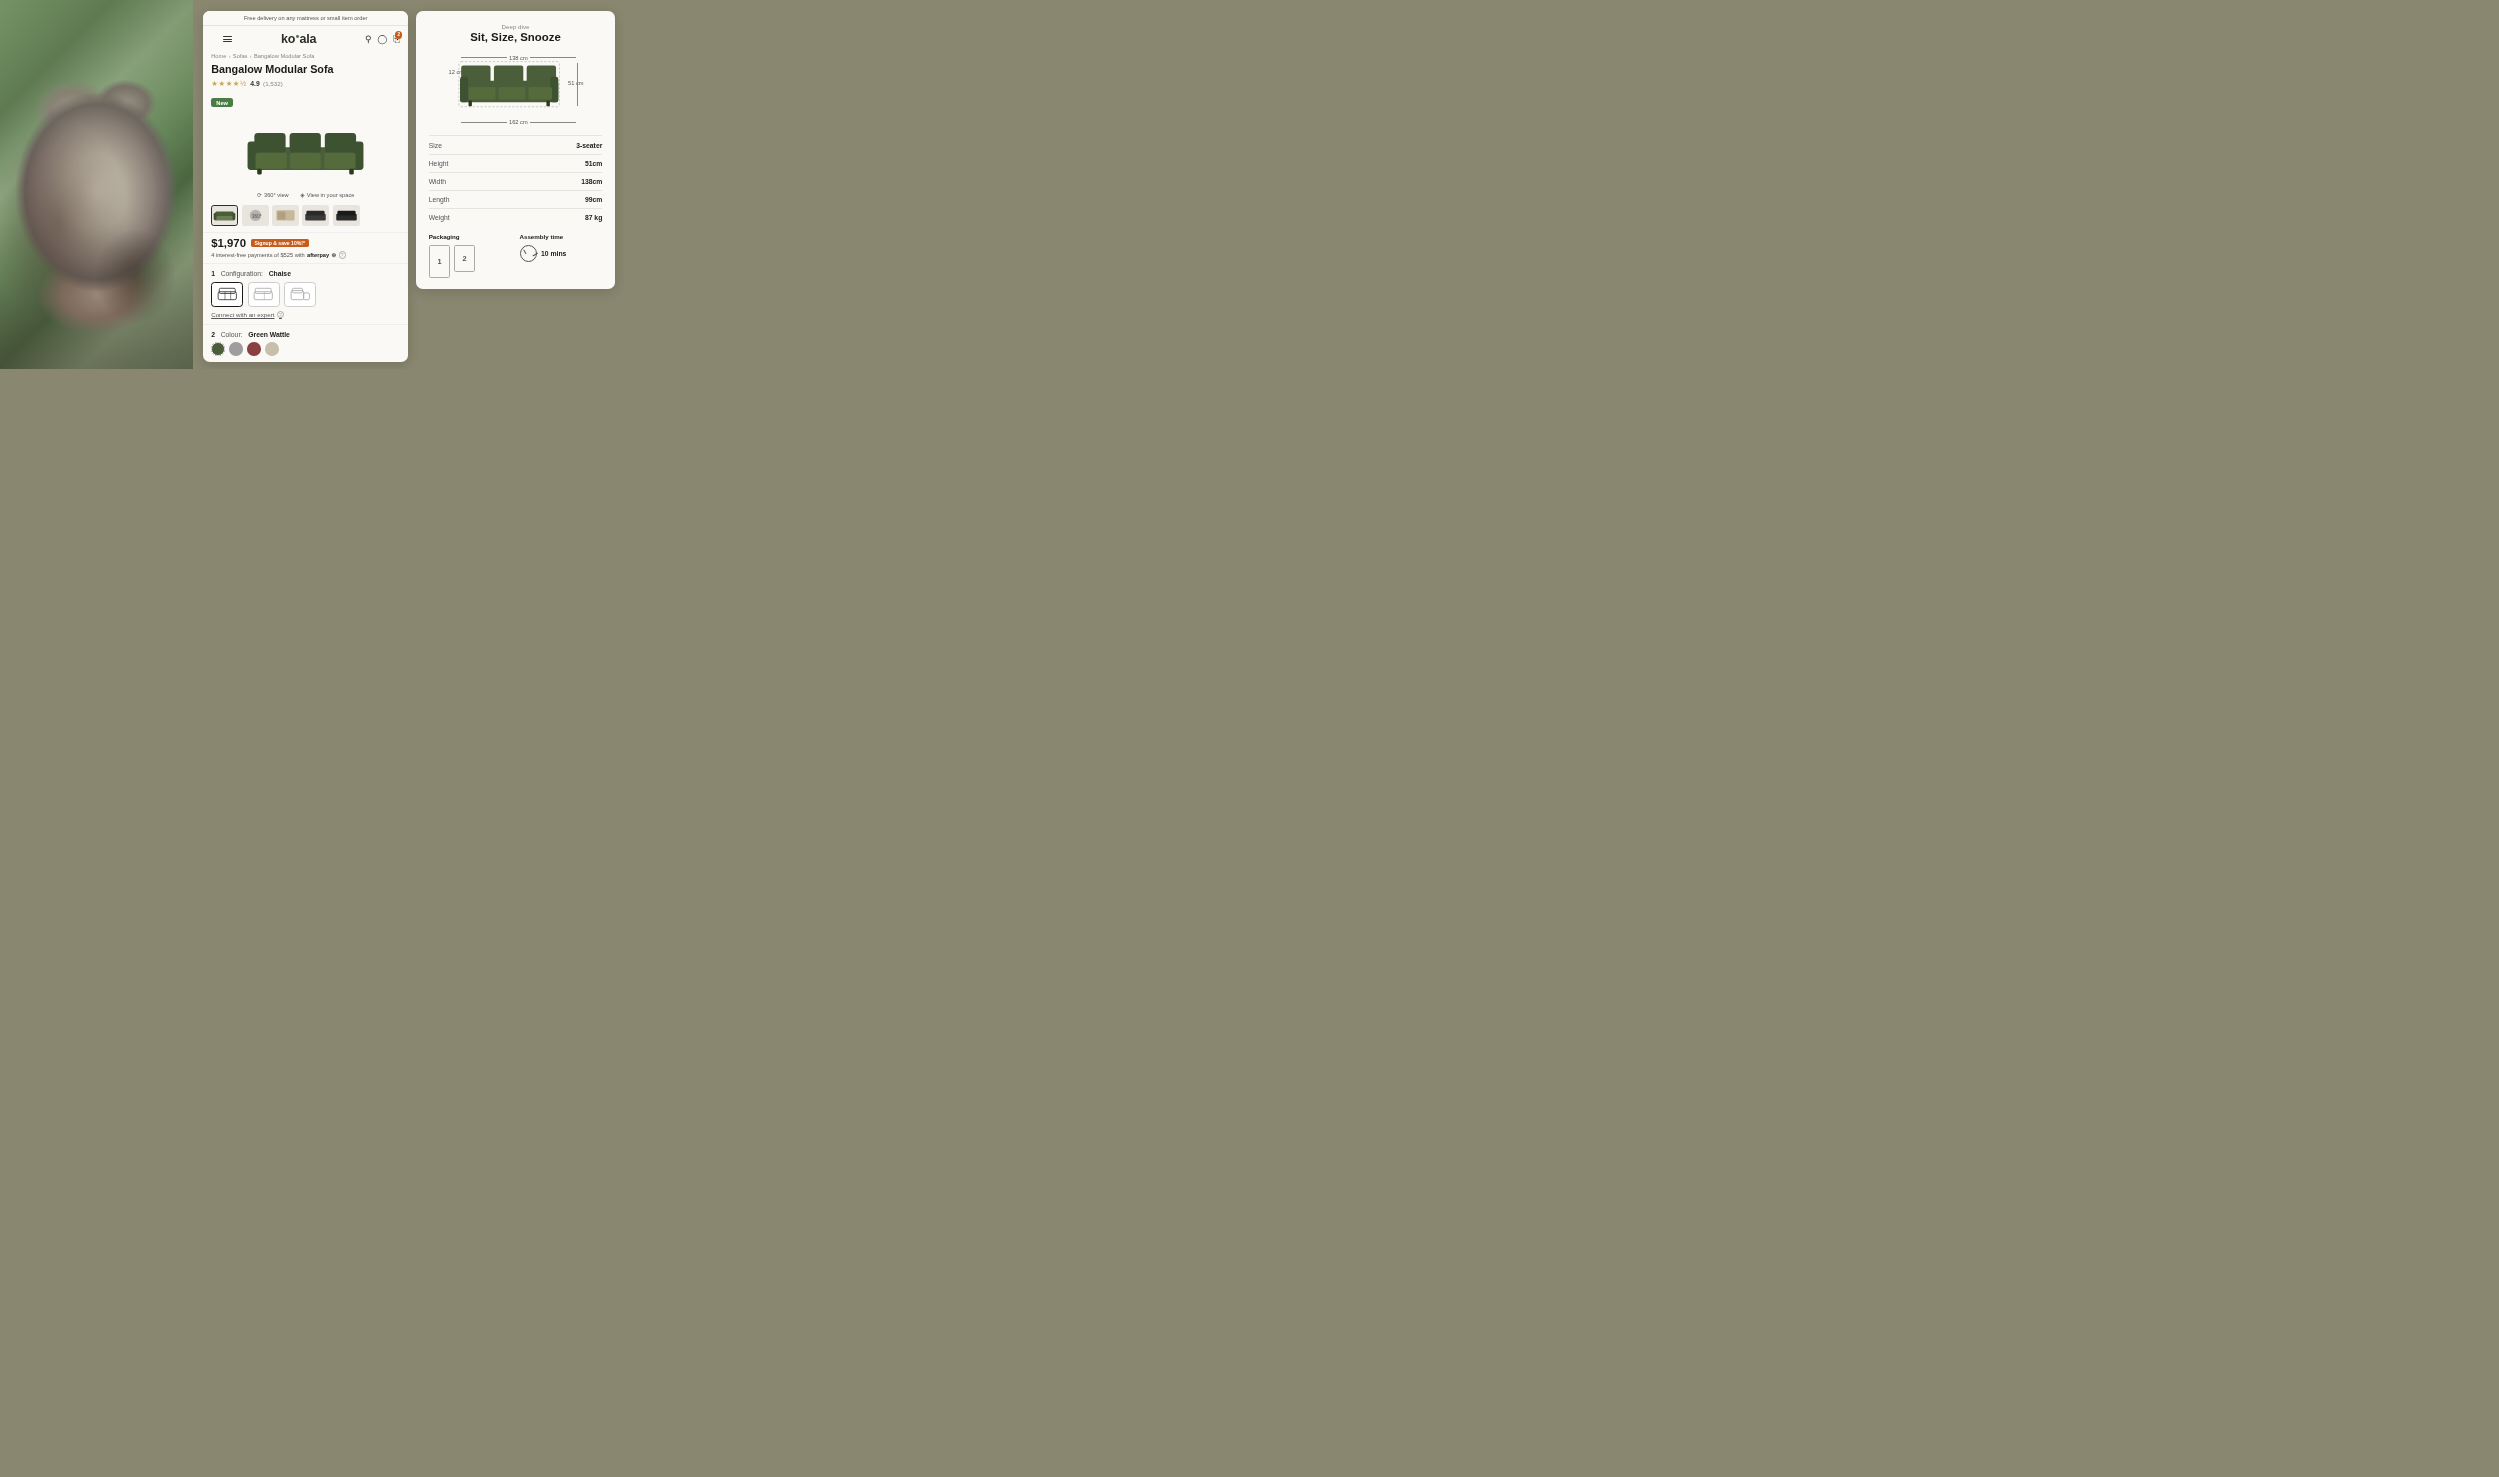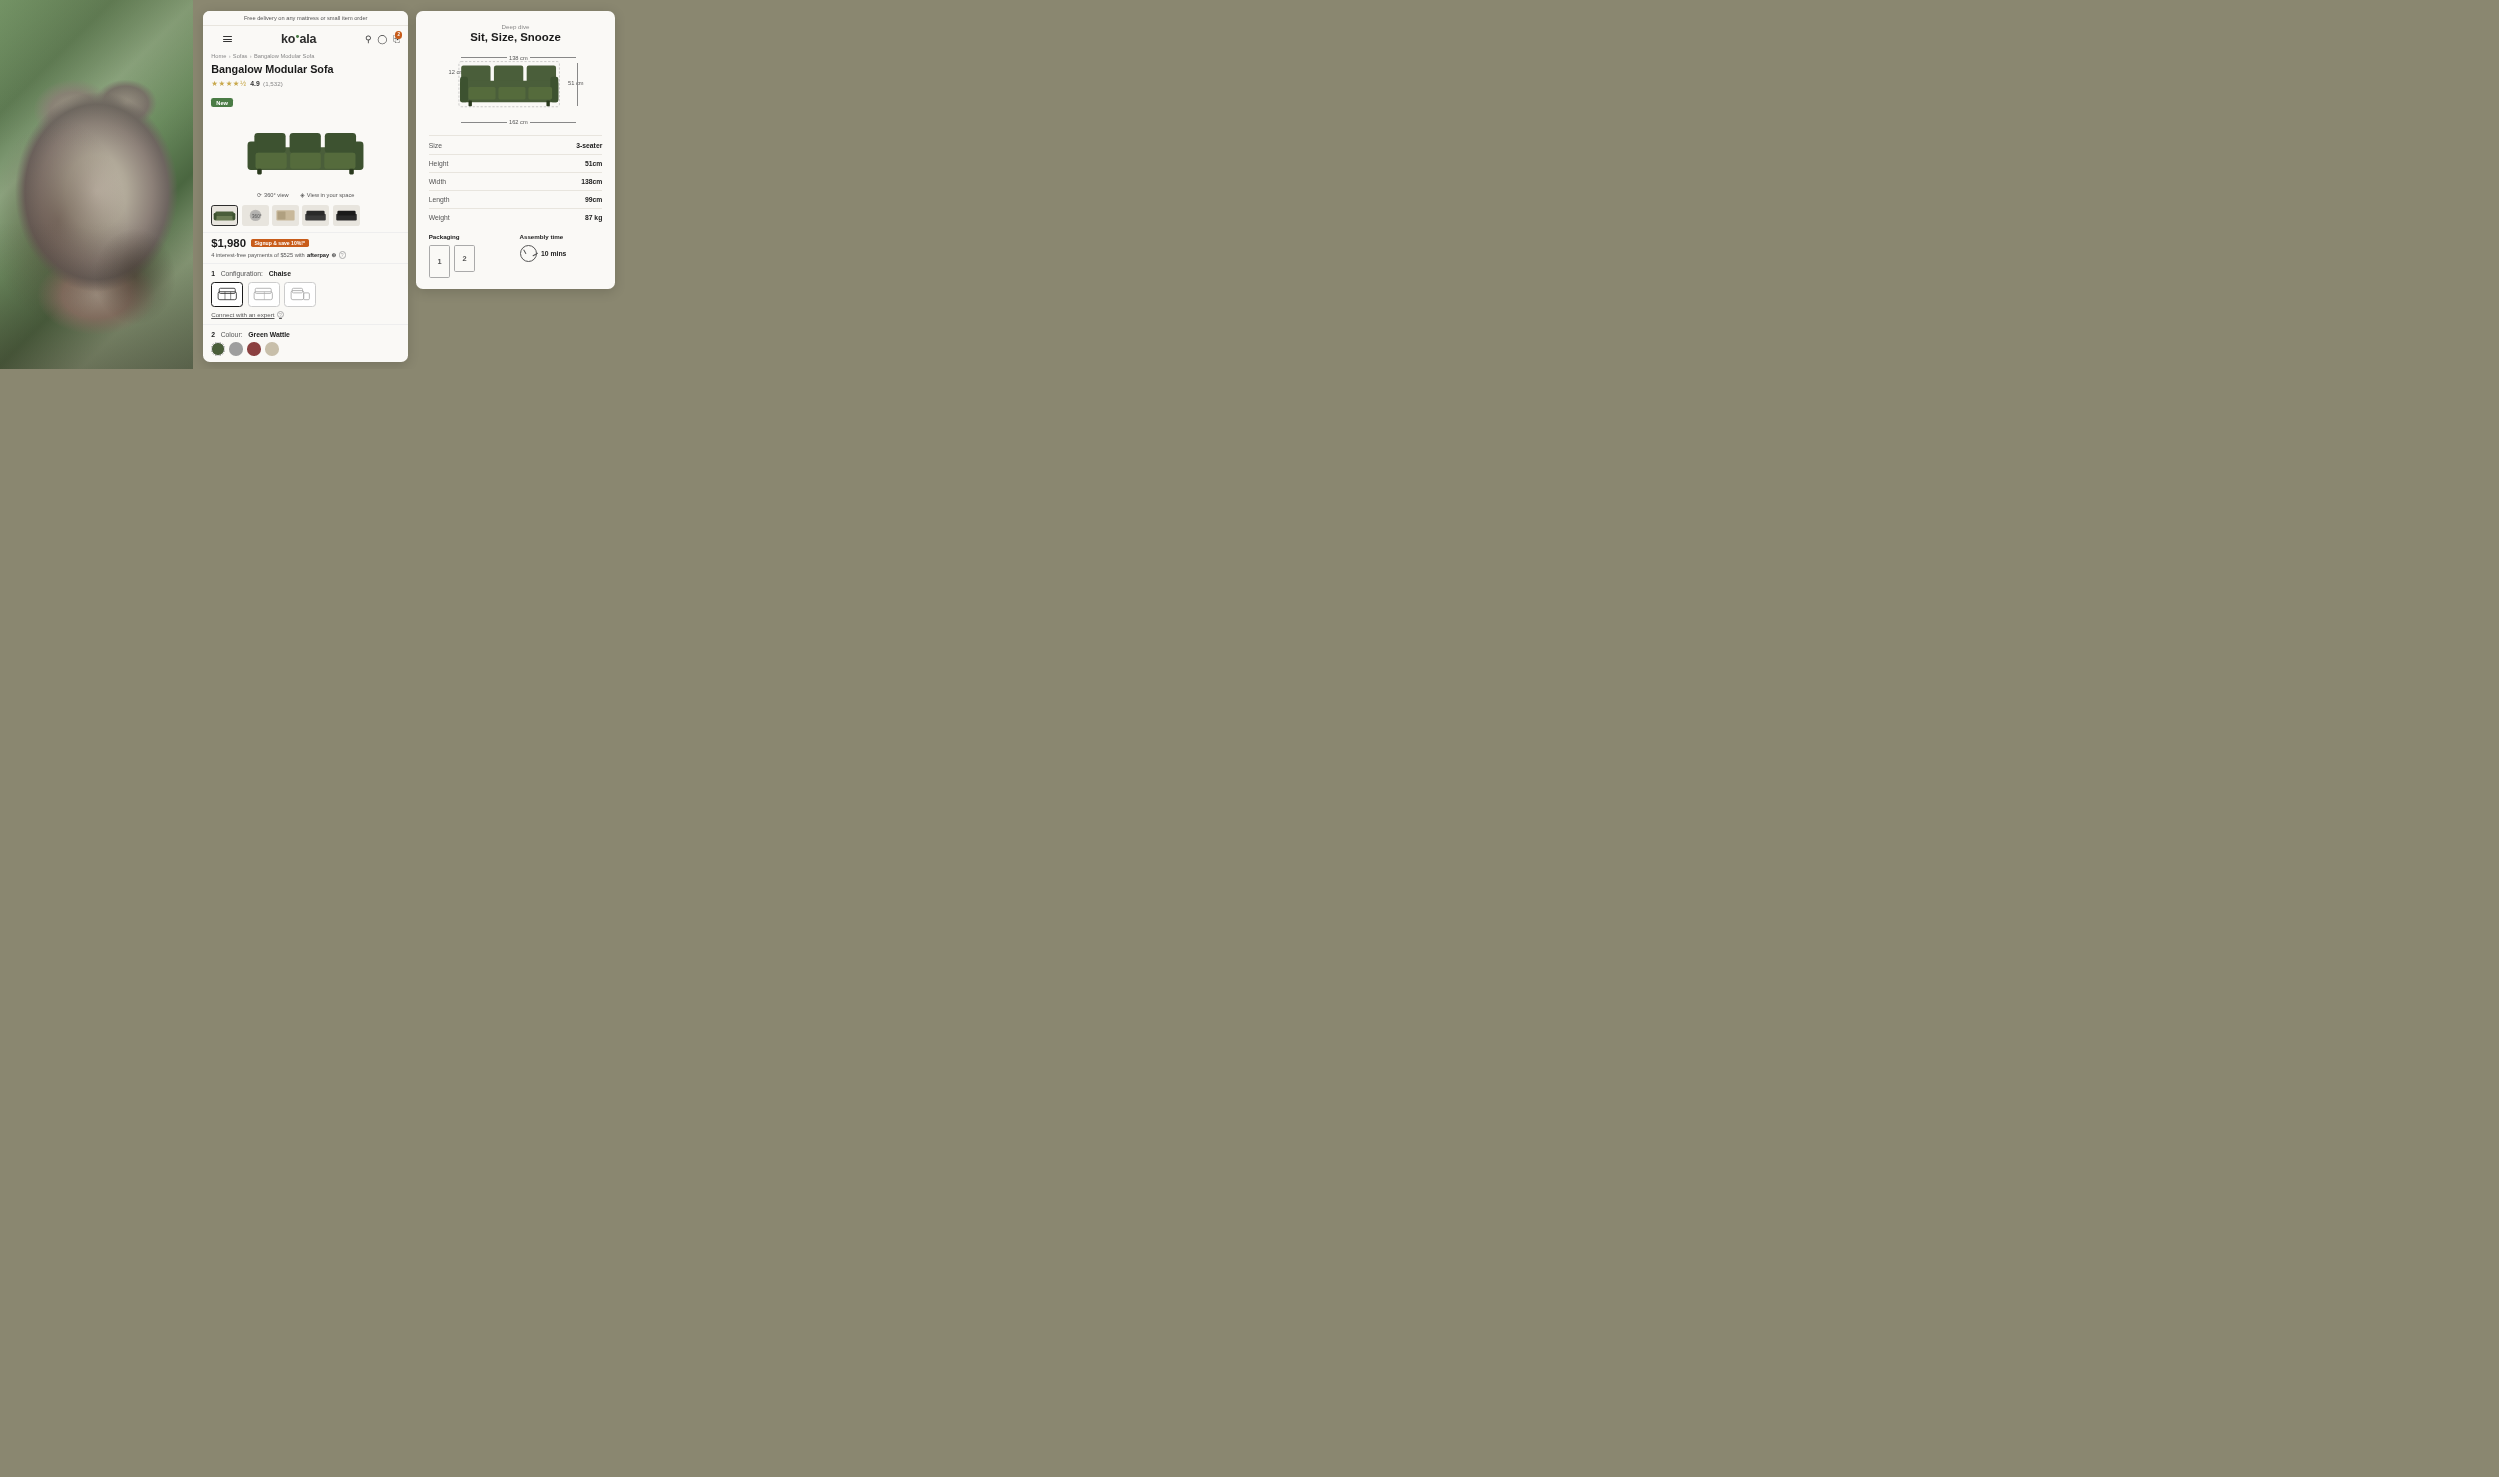--- a/index.html
+++ b/index.html
@@ -581,21 +581,21 @@
         <svg class="thumb-sofa" viewBox="0 0 40 26">
           <rect x="2" y="10" width="36" height="12" rx="2" fill="#2a2a2a"></rect>
           <rect x="4" y="5" width="32" height="8" rx="2" fill="#1a1a1a"></rect>
         </svg>
       </div>
     </div>
 
     
     <div class="price-area">
       <div class="price-row">
-        <span class="price">$1,980</span>
+        <span class="price">$1,970</span>
         <span class="signup-badge">Signup &amp; save 10%!*</span>
       </div>
       <div class="afterpay-text">
         <span>4 interest-free payments of $525 with</span>
         <span class="afterpay-logo">afterpay</span>
         <span style="font-weight:700">⊕</span>
         <span class="help-circle">?</span>
       </div>
     </div>
 

